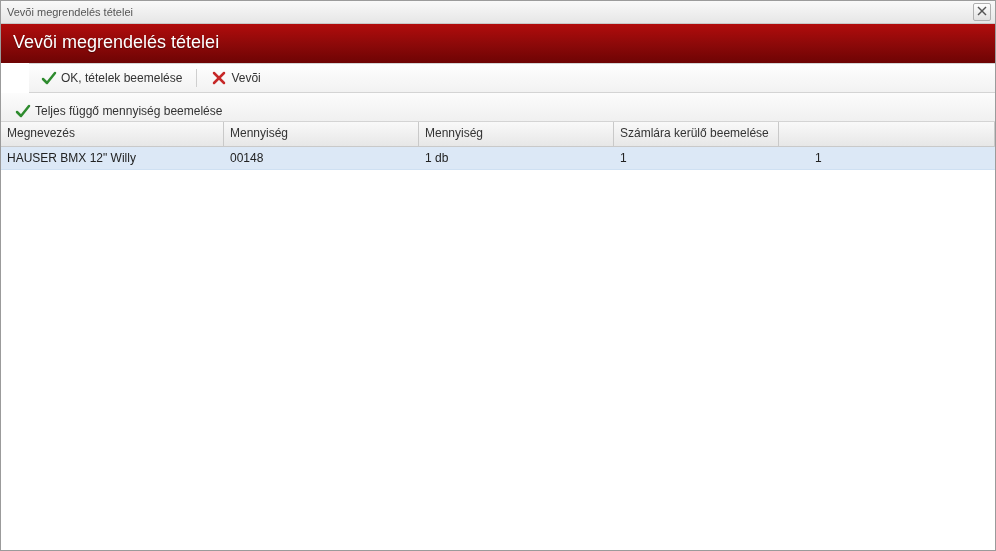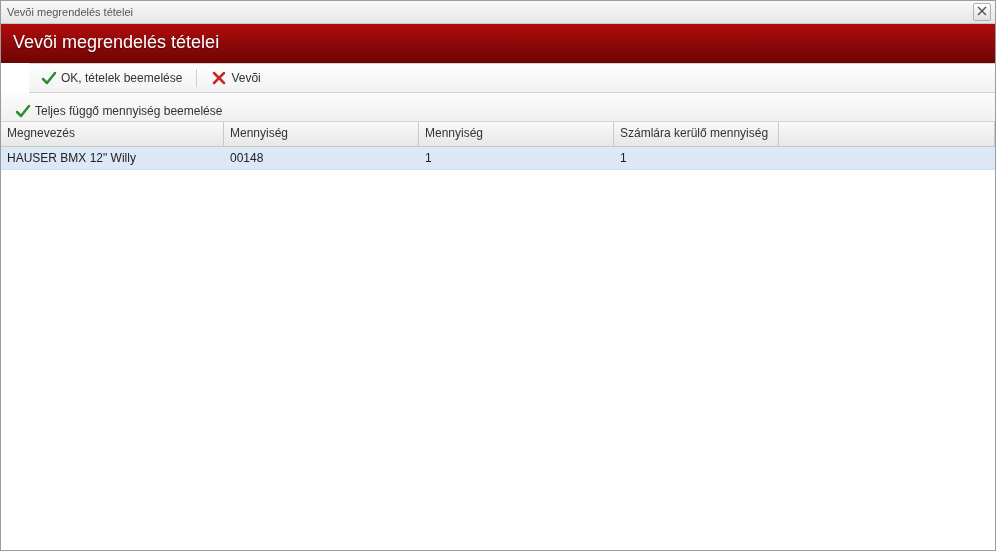--- a/index.html
+++ b/index.html
@@ -183,27 +183,28 @@
       </span>
       <span>Teljes függő mennyiség beemelése</span>
     </div>
   </div>
 
   <div class="table-wrap">
     <div class="thead">
       <div class="th c0">Megnevezés</div>
       <div class="th c1">Mennyiség</div>
       <div class="th c2">Mennyiség</div>
-      <div class="th c4">Számlára kerülő mennyiség</div>
+      <div class="th c4">Számlára kerülő beemelése</div>
       <div class="th c5"></div>
     </div>
     <div class="tbody">
       <div class="trow">
         <div class="td c0">HAUSER BMX 12" Willy</div>
         <div class="td c1">00148</div>
+        <div class="td c2">1 db</div>
         <div class="td c3">1</div>
         <div class="td c4">1</div>
         <div class="td c5"></div>
       </div>
     </div>
   </div>
 
 </div>
 
 </body></html>

